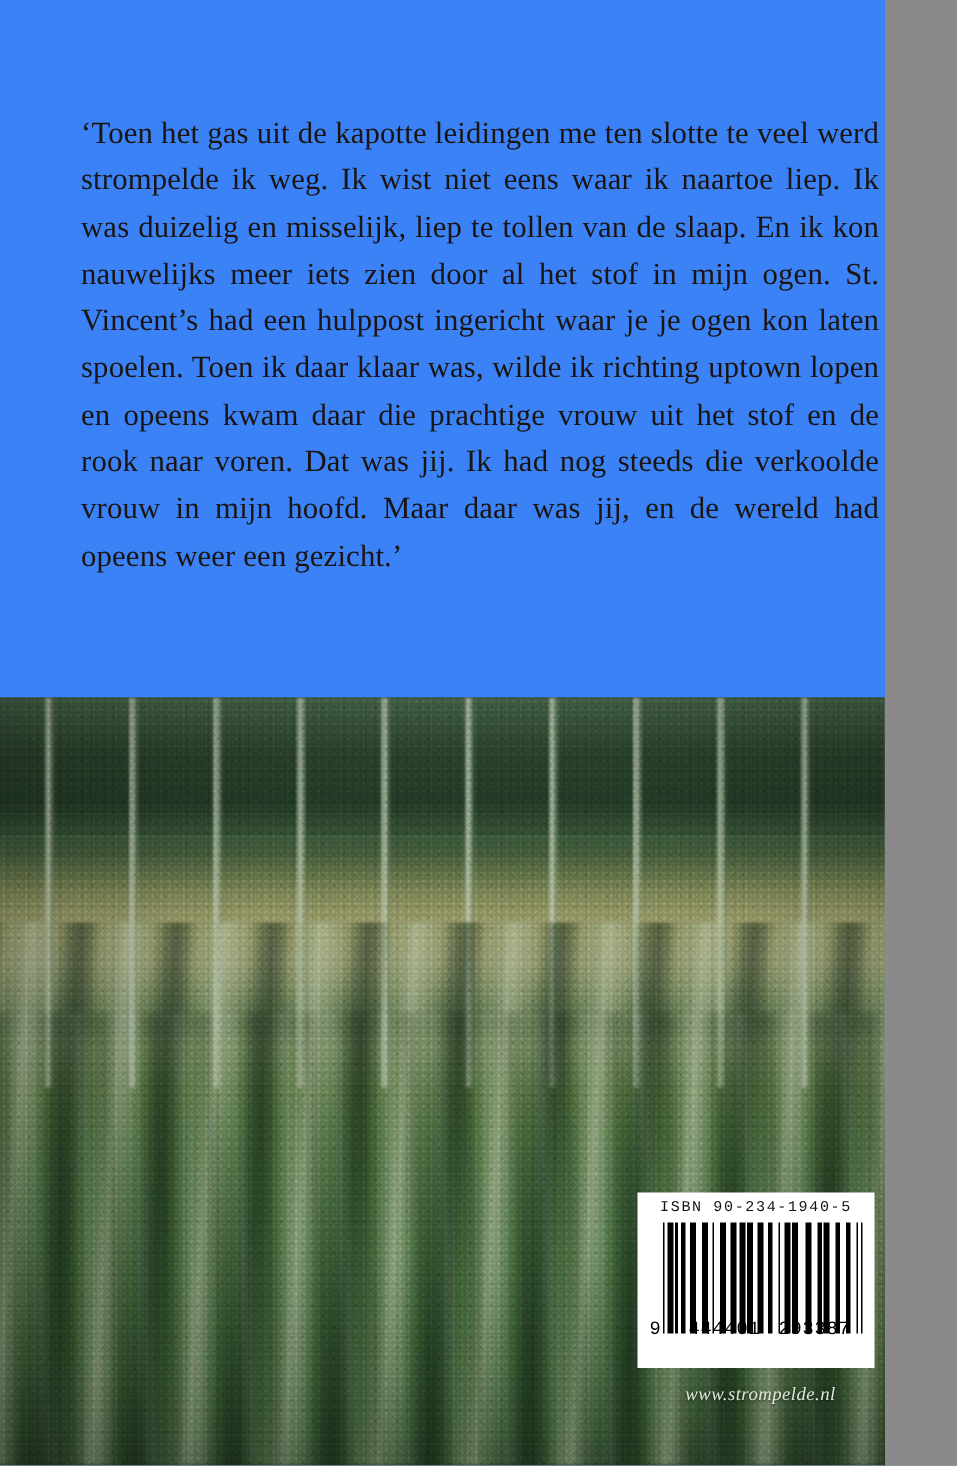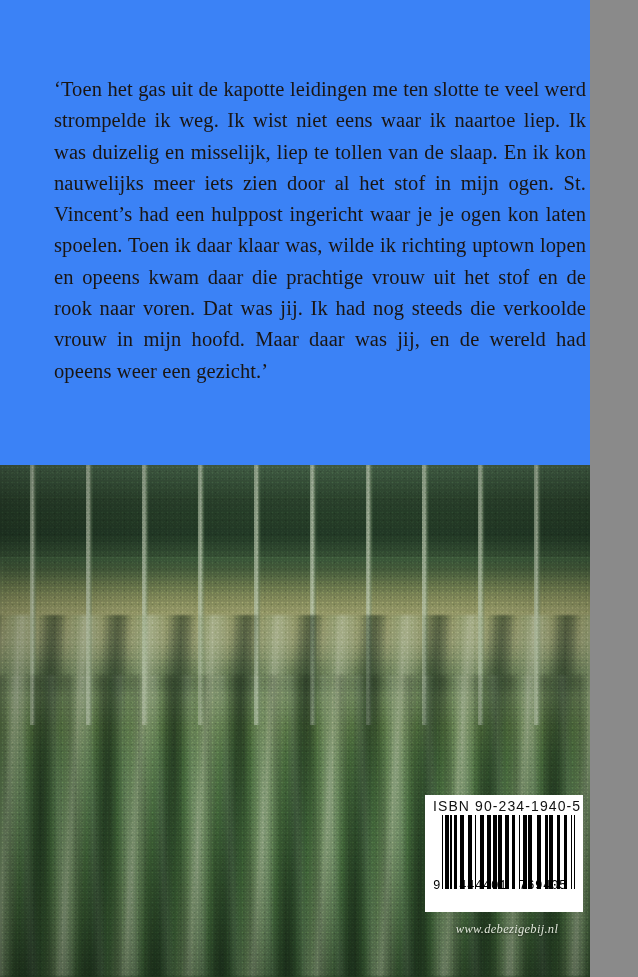--- a/index.html
+++ b/index.html
@@ -185,22 +185,22 @@
     position: absolute;
     left: 425px;
     top: 795px;
     width: 158px;
     height: 117px;
     background: #ffffff;
     box-sizing: border-box;
     padding: 5px 8px 3px 8px;
   }
   .isbn-line {
-    font-family: Liberation Sans, sans-serif;
-    font-size: 14px;
+    font-family: Liberation Mono, monospace;
+    font-size: 10px;
     letter-spacing: 1.1px;
     color: #111;
     text-align: center;
     line-height: 12px;
     white-space: nowrap;
   }
   .bars {
     position: relative;
     height: 74px;
     margin-top: 3px;
@@ -326,20 +326,20 @@
           <span class="bar" style="width: 4.26px; background: transparent;"></span>
           <span class="bar" style="width: 2.84px; background: rgb(0, 0, 0);"></span>
           <span class="bar" style="width: 4.26px; background: transparent;"></span>
           <span class="bar" style="width: 1.42px; background: rgb(0, 0, 0);"></span>
           <span class="bar" style="width: 1.42px; background: transparent;"></span>
           <span class="bar" style="width: 1.42px; background: rgb(0, 0, 0);"></span>
         </div>
       <div class="digits">
         <span class="d-lead">9</span>
         <span class="d-left">444401</span>
-        <span class="d-right">769405</span>
+        <span class="d-right">293387</span>
       </div>
     </div>
 
-    <div class="publisher-url" style="top:457px;">www.debezigebij.nl</div>
+    <div class="publisher-url" style="top:457px;">www.strompelde.nl</div>
   </div>
 
 </div>
 
 </body></html>

